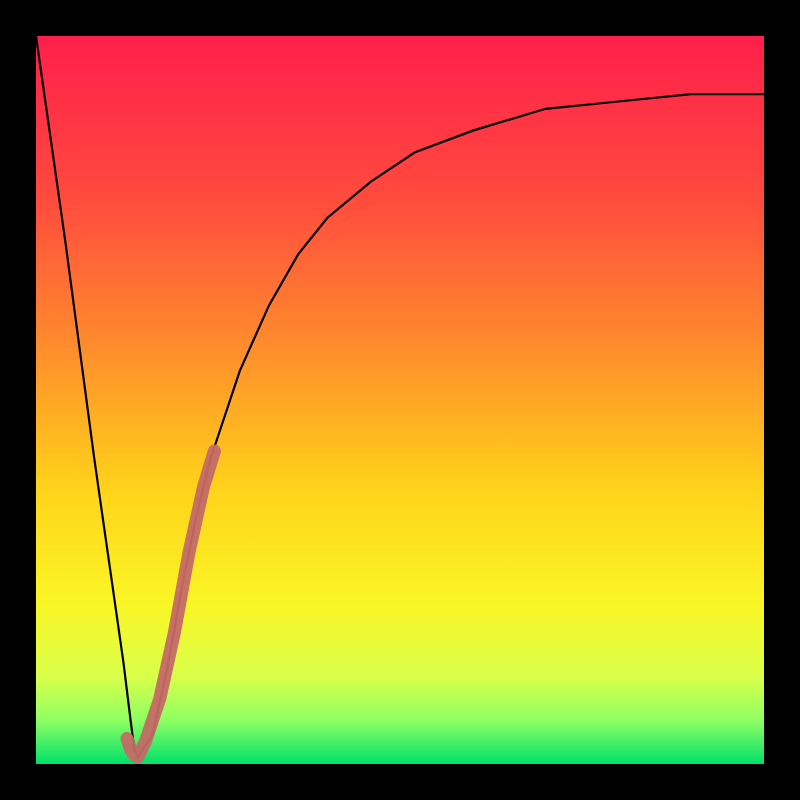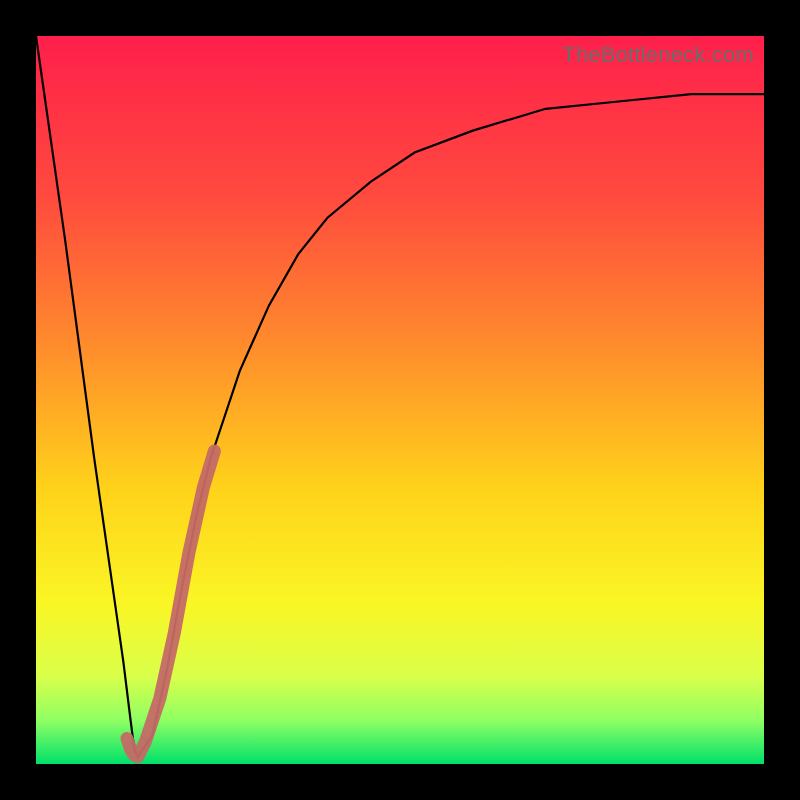--- a/index.html
+++ b/index.html
@@ -57,19 +57,18 @@
     stroke-linecap: round;
     stroke-linejoin: round;
     opacity: 0.95;
   }
 </style>
 </head>
 <body>
 
 <div class="frame">
   <div class="plot" id="plot" style="background: linear-gradient(rgb(255, 31, 75) 0%, rgb(255, 74, 62) 22%, rgb(255, 138, 45) 42%, rgb(255, 210, 26) 62%, rgb(250, 246, 37) 78%, rgb(217, 255, 74) 88%, rgb(143, 255, 99) 94%, rgb(0, 224, 106) 100%);">
-    <div class="watermark">TheBottleneck.com</div>
     <svg class="curves" viewBox="0 0 728 728" preserveAspectRatio="none">
       <path id="path-main" class="curve-main" d="M0.0 0.0 L29.1 203.8 L58.2 422.2 L72.8 524.2 L87.4 626.1 L94.6 684.3 L98.3 713.4 L101.9 720.7 L116.5 698.9 L131.0 633.4 L145.6 553.3 L160.2 480.5 L174.7 422.2 L203.8 334.9 L233.0 269.4 L262.1 218.4 L291.2 182.0 L334.9 145.6 L378.6 116.5 L436.8 94.6 L509.6 72.8 L582.4 65.5 L655.2 58.2 L728.0 58.2"></path>
       <path id="path-highlight" class="curve-highlight" d="M91.0 702.5 L94.6 713.4 L98.3 719.3 L101.9 720.7 L109.2 706.2 L123.8 662.5 L138.3 597.0 L152.9 516.9 L167.4 451.4 L178.4 415.0"></path>
     </svg>
   </div>
 </div>
 
 </body></html>

